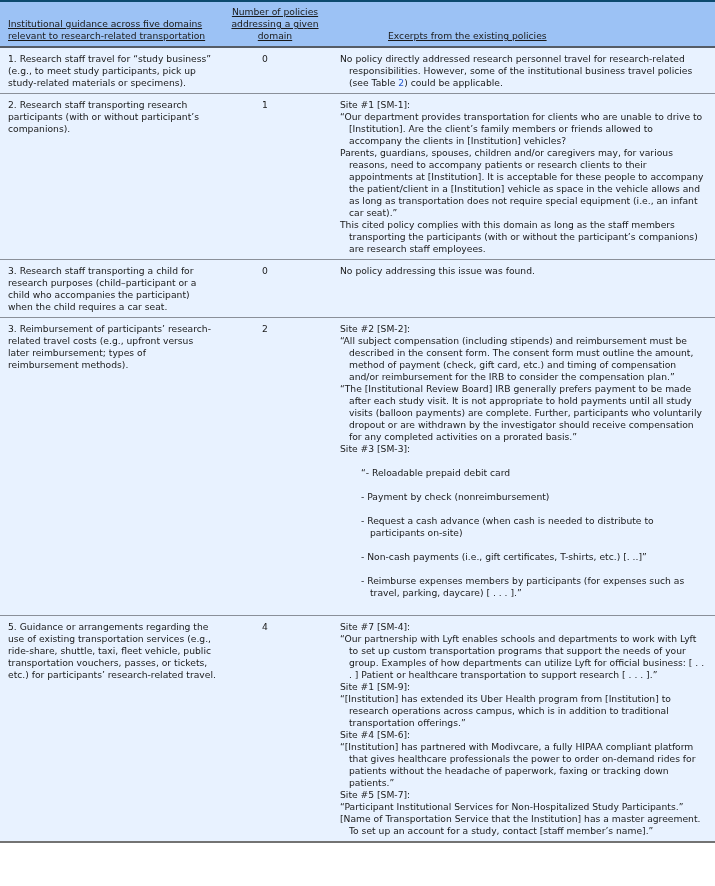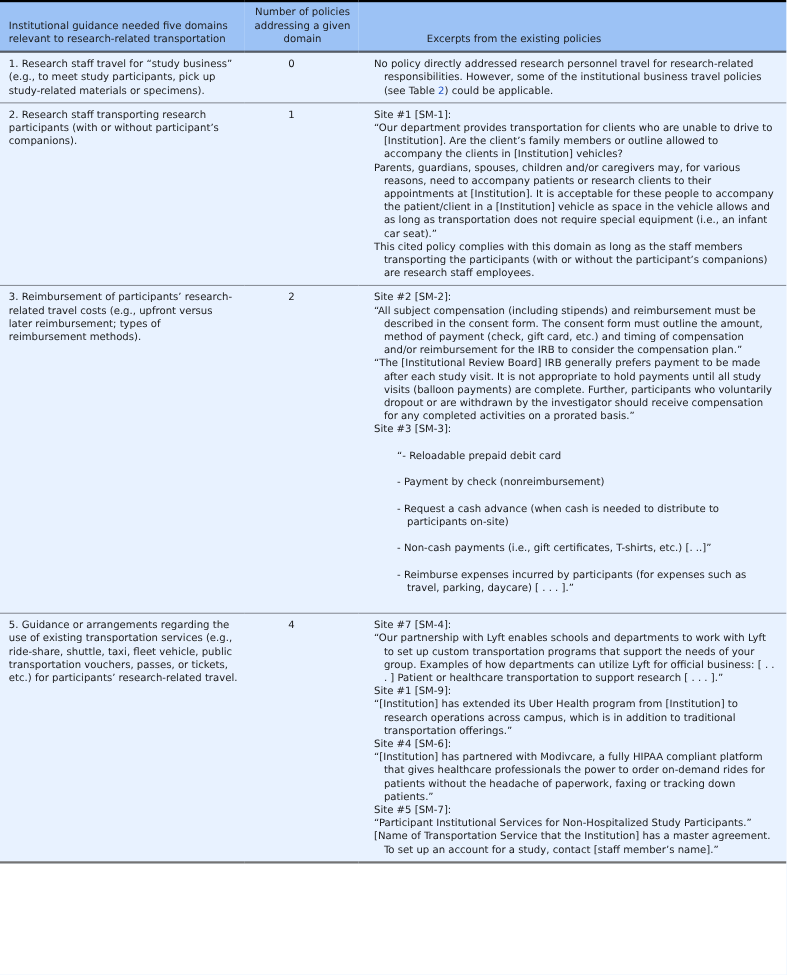--- a/index.html
+++ b/index.html
@@ -18,24 +18,25 @@
   }
   col.c1 { width: 222px; }
   col.c2 { width: 104px; }
   col.c3 { width: 389px; }
   thead tr { background: #9cc2f5; }
   thead th {
     font-weight: normal;
     vertical-align: bottom;
     padding: 4px 6px 4px 8px;
     line-height: 12px;
-    border-top: 2px solid #000000;
+    border-top: 2px solid #0c4a6e;
     border-bottom: 2px solid #555c66;
     height: 36px;
     box-sizing: border-box;
+    text-decoration: underline;
   }
   th.h1 { text-align: left; }
   th.h2 { text-align: center; }
   th.h3 { text-align: left; padding-left: 62px; margin-top: 35px; }
   tbody td {
     vertical-align: top;
     line-height: 12px;
     padding: 5px 6px 4px 8px;
     border-bottom: 1px solid #8a9099;
   }
@@ -50,56 +51,63 @@
 <body>
 
 <table>
   <colgroup>
       <col class="c1">
       <col class="c2">
       <col class="c3">
     </colgroup>
   <thead>
     <tr>
-      <th class="h1">Institutional guidance needed five domains relevant to research-related transportation</th>
+      <th class="h1">Institutional guidance across five domains relevant to research-related transportation</th>
       <th class="h2">Number of policies addressing a given domain</th>
       <th class="h3">Excerpts from the existing policies</th>
     </tr>
   </thead>
   <tbody>
     <tr>
       <td>1. Research staff travel for “study business” (e.g., to meet study participants, pick up study-related materials or specimens).</td>
       <td class="num">0</td>
       <td class="ex">
         <p class="p"><span>No policy directly addressed research personnel travel for research-related responsibilities. However, some of the institutional business travel policies (see Table </span><span class="link">2</span><span>) could be applicable.</span></p>
       </td>
     </tr>
     <tr>
       <td>2. Research staff transporting research participants (with or without participant’s companions).</td>
       <td class="num">1</td>
       <td class="ex">
         <p class="p">Site #1 [SM-1]:</p>
-        <p class="p">“Our department provides transportation for clients who are unable to drive to [Institution]. Are the client’s family members or outline allowed to accompany the clients in [Institution] vehicles?</p>
+        <p class="p">“Our department provides transportation for clients who are unable to drive to [Institution]. Are the client’s family members or friends allowed to accompany the clients in [Institution] vehicles?</p>
         <p class="p">Parents, guardians, spouses, children and/or caregivers may, for various reasons, need to accompany patients or research clients to their appointments at [Institution]. It is acceptable for these people to accompany the patient/client in a [Institution] vehicle as space in the vehicle allows and as long as transportation does not require special equipment (i.e., an infant car seat).”</p>
         <p class="p">This cited policy complies with this domain as long as the staff members transporting the participants (with or without the participant’s companions) are research staff employees.</p>
+      </td>
+    </tr>
+    <tr>
+      <td>3. Research staff transporting a child for research purposes (child–participant or a child who accompanies the participant) when the child requires a car seat.</td>
+      <td class="num">0</td>
+      <td class="ex">
+        <p class="p">No policy addressing this issue was found.</p>
       </td>
     </tr>
     <tr>
       <td>3. Reimbursement of participants’ research-related travel costs (e.g., upfront versus later reimbursement; types of reimbursement methods).</td>
       <td class="num">2</td>
       <td class="ex">
         <p class="p">Site #2 [SM-2]:</p>
         <p class="p">“All subject compensation (including stipends) and reimbursement must be described in the consent form. The consent form must outline the amount, method of payment (check, gift card, etc.) and timing of compensation and/or reimbursement for the IRB to consider the compensation plan.”</p>
         <p class="p">“The [Institutional Review Board] IRB generally prefers payment to be made after each study visit. It is not appropriate to hold payments until all study visits (balloon payments) are complete. Further, participants who voluntarily dropout or are withdrawn by the investigator should receive compensation for any completed activities on a prorated basis.”</p>
         <p class="p">Site #3 [SM-3]:</p>
         <p class="bl">“- Reloadable prepaid debit card</p>
         <p class="bl">- Payment by check (nonreimbursement)</p>
         <p class="bl">- Request a cash advance (when cash is needed to distribute to participants on-site)</p>
         <p class="bl">- Non-cash payments (i.e., gift certificates, T-shirts, etc.) [. ..]”</p>
-        <p class="bl">- Reimburse expenses incurred by participants (for expenses such as travel, parking, daycare) [ . . . ].”</p>
+        <p class="bl">- Reimburse expenses members by participants (for expenses such as travel, parking, daycare) [ . . . ].”</p>
       </td>
     </tr>
     <tr>
       <td>5. Guidance or arrangements regarding the use of existing transportation services (e.g., ride-share, shuttle, taxi, fleet vehicle, public transportation vouchers, passes, or tickets, etc.) for participants’ research-related travel.</td>
       <td class="num">4</td>
       <td class="ex">
         <p class="p">Site #7 [SM-4]:</p>
         <p class="p">“Our partnership with Lyft enables schools and departments to work with Lyft to set up custom transportation programs that support the needs of your group. Examples of how departments can utilize Lyft for official business: [ . . . ] Patient or healthcare transportation to support research [ . . . ].”</p>
         <p class="p">Site #1 [SM-9]:</p>
         <p class="p">“[Institution] has extended its Uber Health program from [Institution] to research operations across campus, which is in addition to traditional transportation offerings.”</p>

